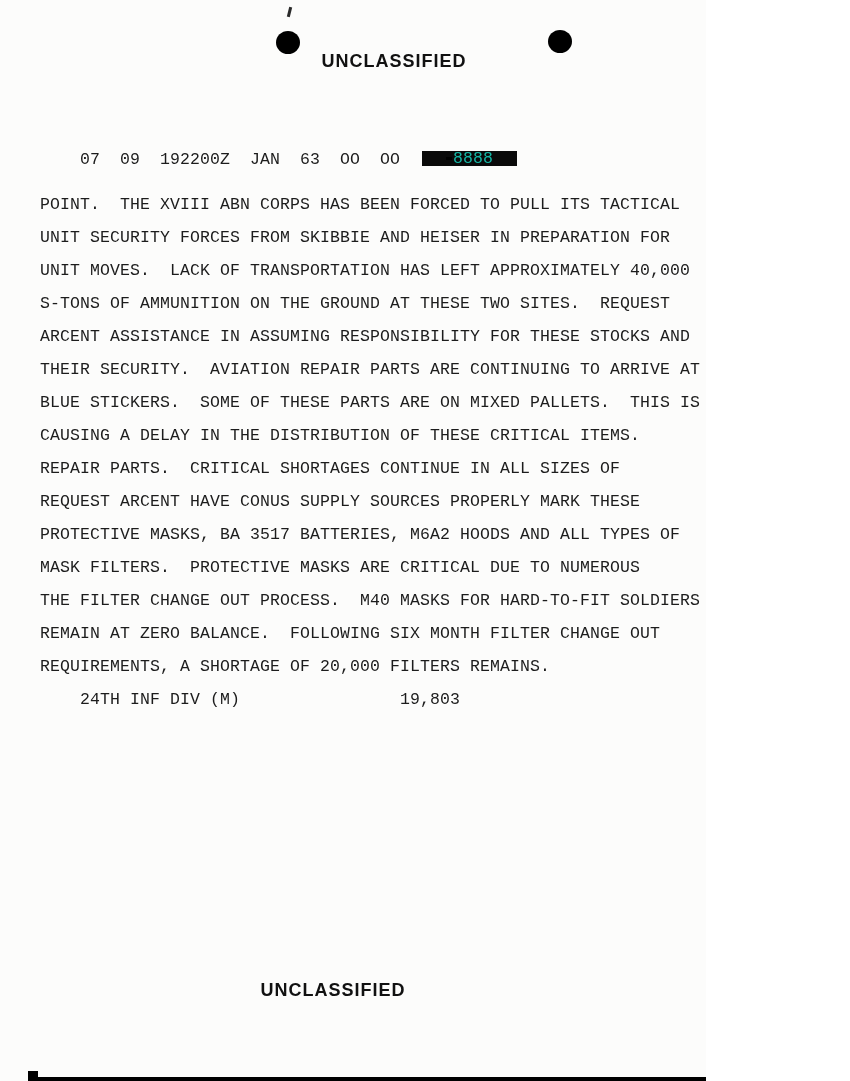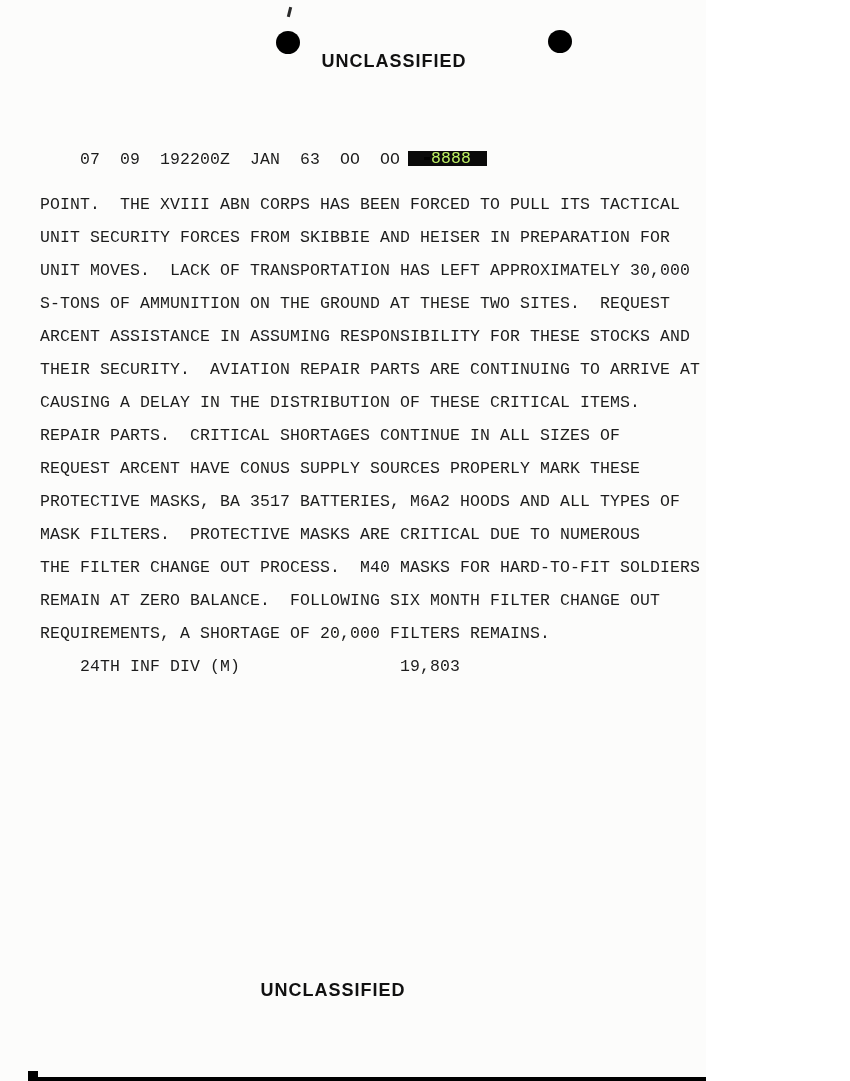--- a/index.html
+++ b/index.html
@@ -51,24 +51,24 @@
     position: absolute;
     top: 131px;
     left: 40px;
     font-size: 16.5px;
     white-space: pre;
     letter-spacing: 0.1px;
   }
   .redaction {
     display: inline-block;
     background: #0a0a0a;
-    color: #bef264;
+    color: #14b8a6;
     line-height: 13px;
-    padding: 1px 16px;
-    margin-left: 8px;
+    padding: 1px 24px;
+    margin-left: 22px;
     transform: translateY(-1px);
   }
   .redaction::before {
     content: "";
     display: inline-block;
     width: 6px;
     height: 3px;
     background: #000;
     margin-right: 1px;
     vertical-align: middle;
@@ -126,24 +126,25 @@
 
   <div class="header-classification">UNCLASSIFIED</div>
 
   <div class="date-line">
     <span>07  09  192200Z  JAN  63  OO  OO</span><span class="redaction">8888</span>
   </div>
 
   <div class="document-body">
       <div class="body-line">POINT.  THE XVIII ABN CORPS HAS BEEN FORCED TO PULL ITS TACTICAL</div>
       <div class="body-line">UNIT SECURITY FORCES FROM SKIBBIE AND HEISER IN PREPARATION FOR</div>
-      <div class="body-line">UNIT MOVES.  LACK OF TRANSPORTATION HAS LEFT APPROXIMATELY 30,000</div>
+      <div class="body-line">UNIT MOVES.  LACK OF TRANSPORTATION HAS LEFT APPROXIMATELY 40,000</div>
       <div class="body-line">S-TONS OF AMMUNITION ON THE GROUND AT THESE TWO SITES.  REQUEST</div>
       <div class="body-line">ARCENT ASSISTANCE IN ASSUMING RESPONSIBILITY FOR THESE STOCKS AND</div>
       <div class="body-line">THEIR SECURITY.  AVIATION REPAIR PARTS ARE CONTINUING TO ARRIVE AT</div>
+      <div class="body-line">BLUE STICKERS.  SOME OF THESE PARTS ARE ON MIXED PALLETS.  THIS IS</div>
       <div class="body-line">CAUSING A DELAY IN THE DISTRIBUTION OF THESE CRITICAL ITEMS.</div>
       <div class="body-line">REPAIR PARTS.  CRITICAL SHORTAGES CONTINUE IN ALL SIZES OF</div>
       <div class="body-line">REQUEST ARCENT HAVE CONUS SUPPLY SOURCES PROPERLY MARK THESE</div>
       <div class="body-line">PROTECTIVE MASKS, BA 3517 BATTERIES, M6A2 HOODS AND ALL TYPES OF</div>
       <div class="body-line">MASK FILTERS.  PROTECTIVE MASKS ARE CRITICAL DUE TO NUMEROUS</div>
       <div class="body-line">THE FILTER CHANGE OUT PROCESS.  M40 MASKS FOR HARD-TO-FIT SOLDIERS</div>
       <div class="body-line">REMAIN AT ZERO BALANCE.  FOLLOWING SIX MONTH FILTER CHANGE OUT</div>
       <div class="body-line">REQUIREMENTS, A SHORTAGE OF 20,000 FILTERS REMAINS.</div>
       <div class="body-line">    24TH INF DIV (M)                19,803</div>
     </div>

